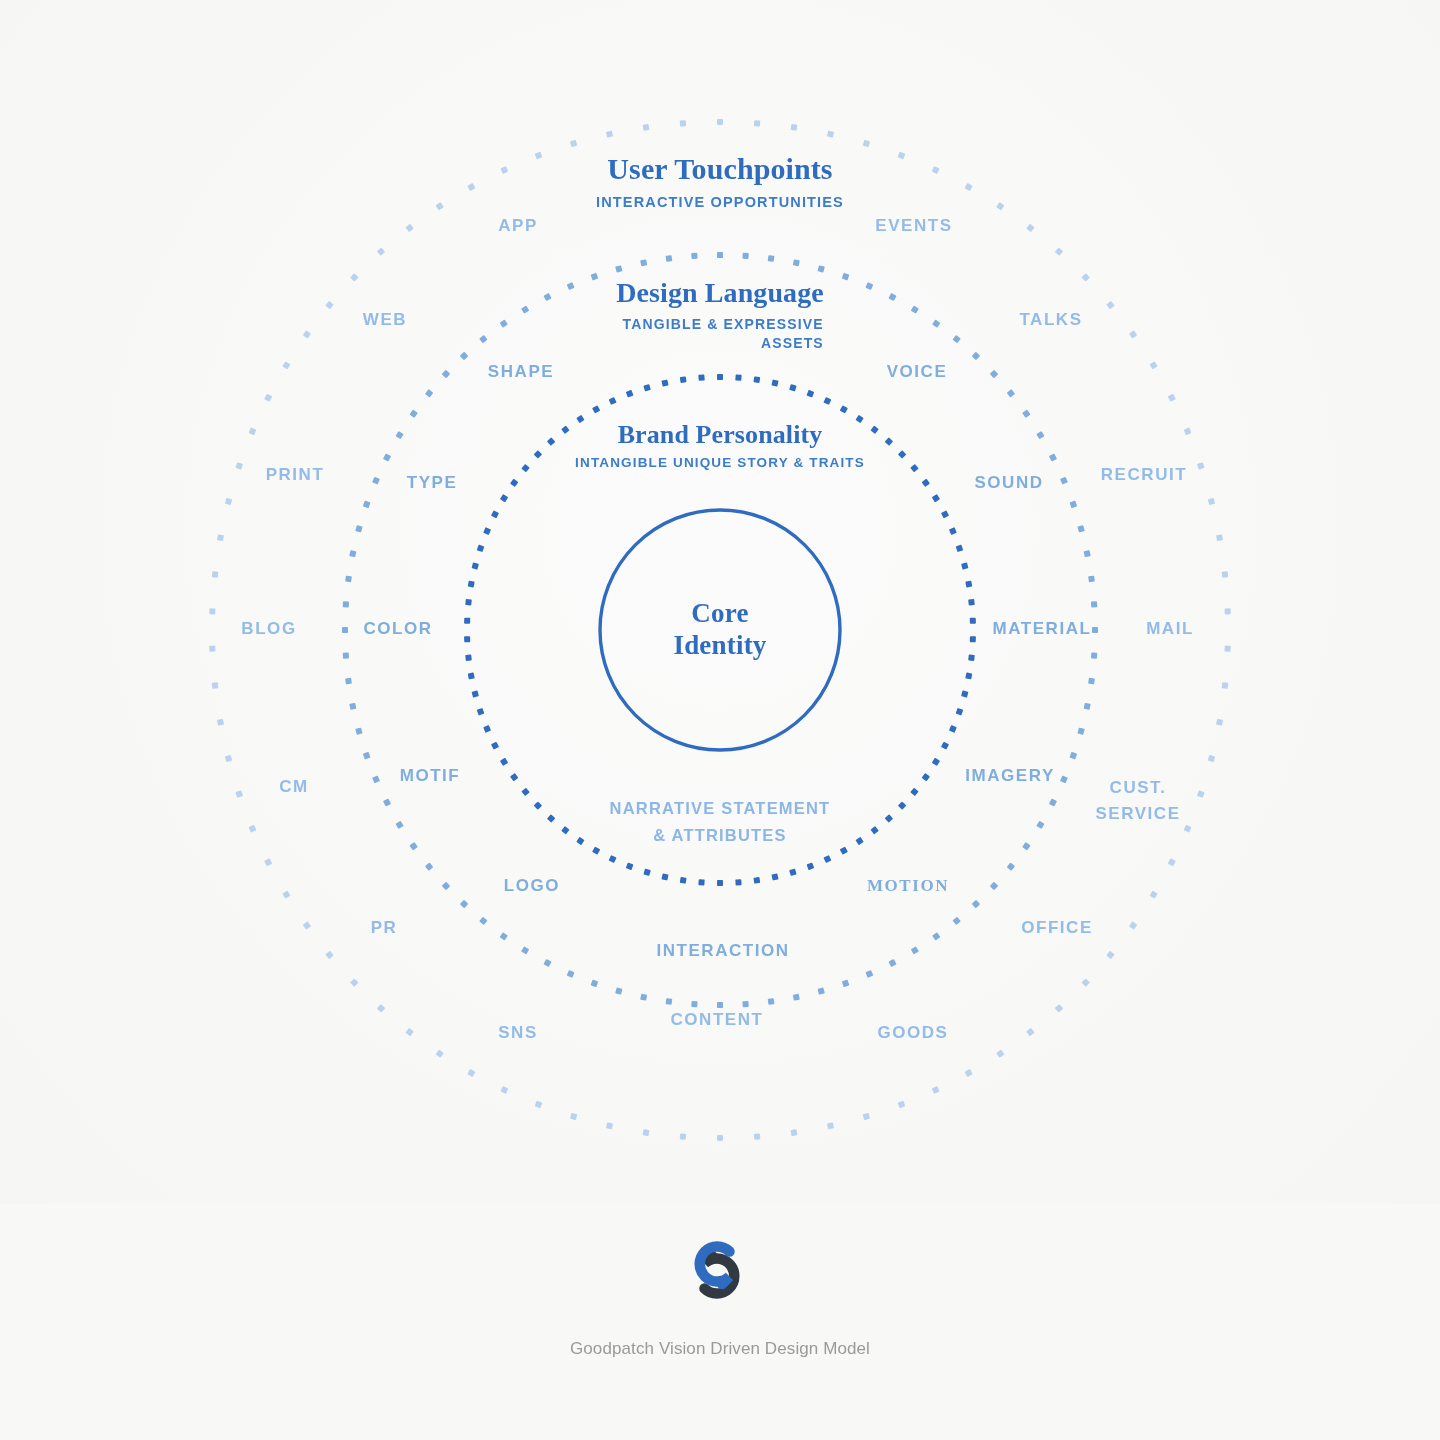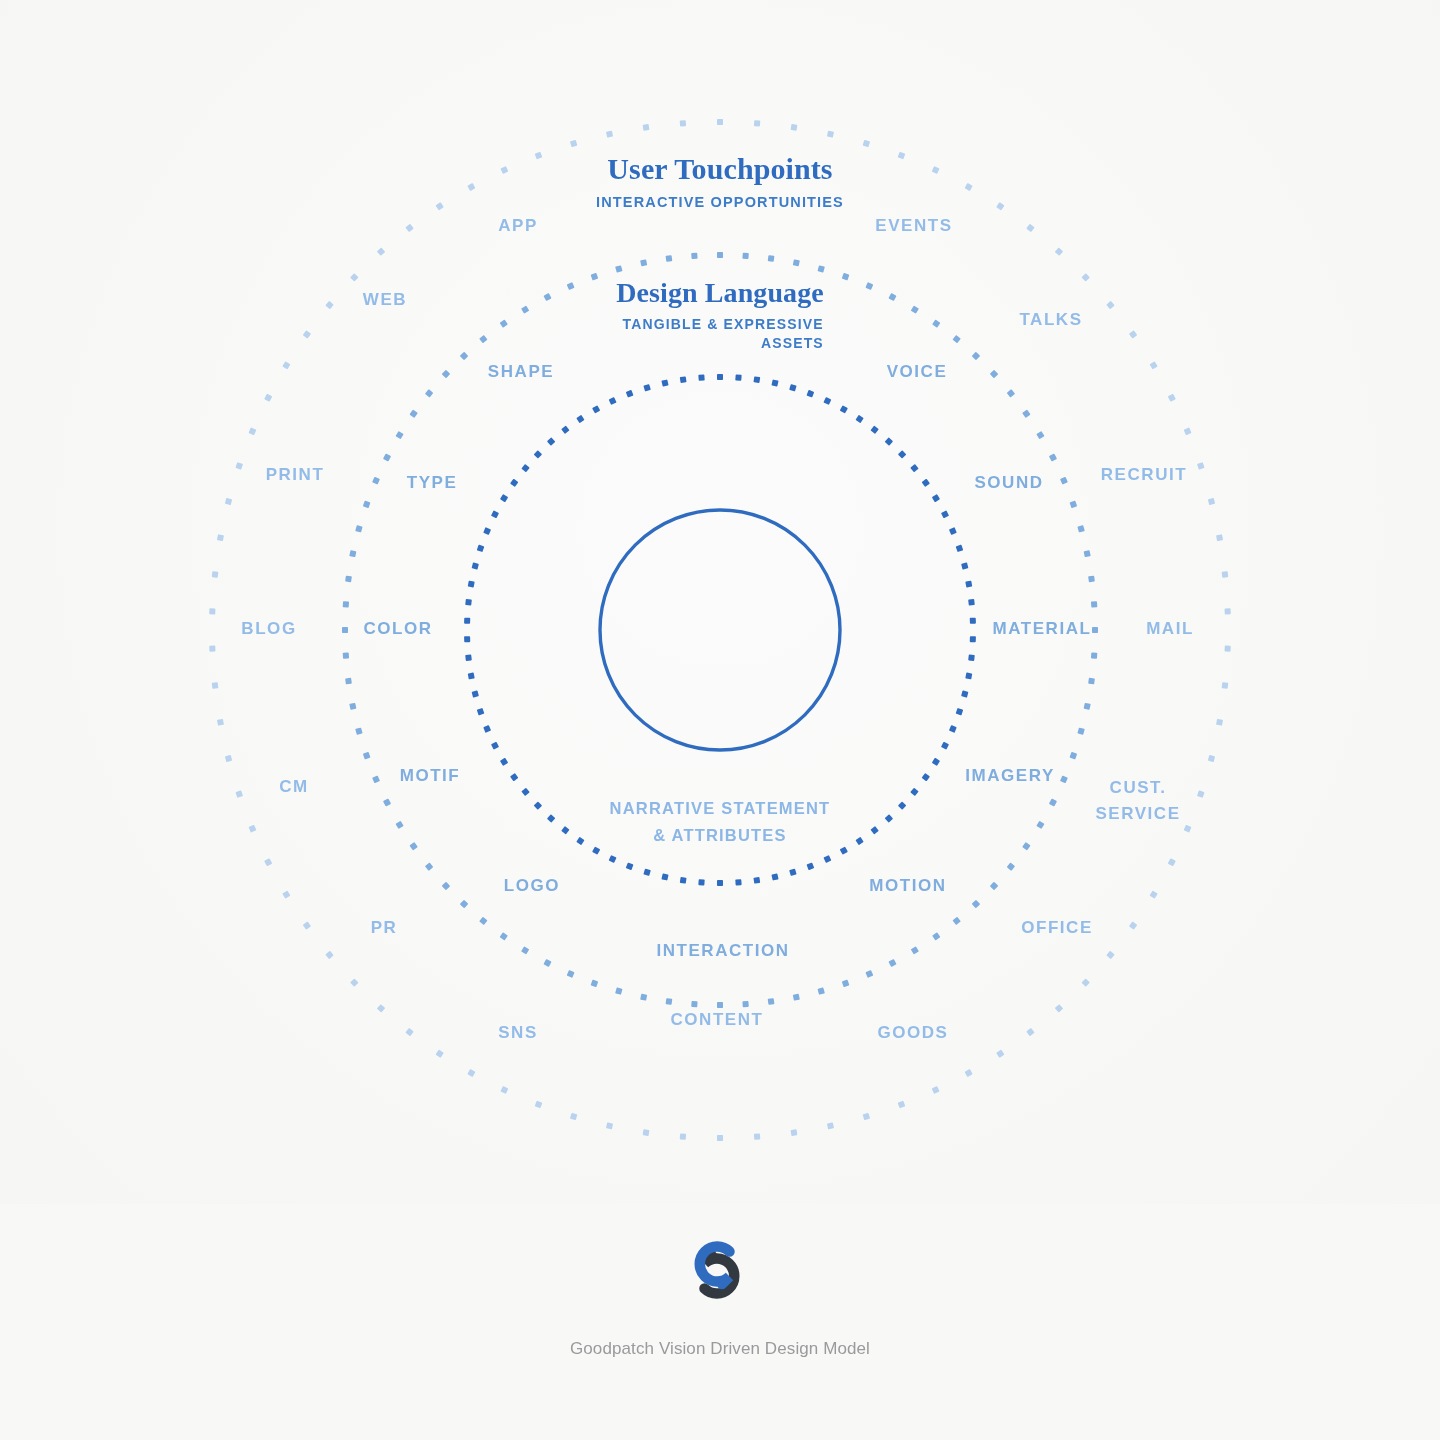--- a/index.html
+++ b/index.html
@@ -420,22 +420,32 @@
   </div>
 
   <div class="ring-head" id="head-middle" style="left: 720px; top: 277px;">
     <div class="ring-title">Design Language</div>
     <div class="ring-sub">
         <div>TANGIBLE &amp; EXPRESSIVE</div>
         <div>ASSETS</div>
       </div>
   </div>
 
+  <div class="ring-head" id="head-inner" style="left: 720px; top: 420px;">
+    <div class="ring-title">Brand Personality</div>
+    <div class="ring-sub">
+        <div>INTANGIBLE UNIQUE STORY &amp; TRAITS</div>
+      </div>
+  </div>
 
   <div id="core-text">
+    <div id="core-title">
+      <div>Core</div>
+      <div>Identity</div>
+    </div>
   </div>
 
   <div id="narrative">
     <div>NARRATIVE STATEMENT</div>
     <div>&amp; ATTRIBUTES</div>
   </div>
 
   <div id="labels-layer">
       <div class="lbl mid" style="left: 521px; top: 372px;">
         <div>SHAPE</div>
@@ -448,39 +458,39 @@
       </div>
       <div class="lbl mid" style="left: 430px; top: 776px;">
         <div>MOTIF</div>
       </div>
       <div class="lbl mid" style="left: 532px; top: 886px;">
         <div>LOGO</div>
       </div>
       <div class="lbl mid" style="left: 723px; top: 951px;">
         <div>INTERACTION</div>
       </div>
-      <div class="lbl mid" style="left: 908px; top: 886px;">
+      <div class="lbl mid" style="left: 908px; top: 886px; font-family: Liberation Serif, serif;">
         <div>MOTION</div>
       </div>
       <div class="lbl mid" style="left: 1010px; top: 776px;">
         <div>IMAGERY</div>
       </div>
       <div class="lbl mid" style="left: 1042px; top: 629px;">
         <div>MATERIAL</div>
       </div>
       <div class="lbl mid" style="left: 1009px; top: 483px;">
         <div>SOUND</div>
       </div>
       <div class="lbl mid" style="left: 917px; top: 372px;">
         <div>VOICE</div>
       </div>
       <div class="lbl outer" style="left: 518px; top: 226px;">
         <div>APP</div>
       </div>
-      <div class="lbl outer" style="left: 385px; top: 300px;">
+      <div class="lbl outer" style="left: 385px; top: 320px;">
         <div>WEB</div>
       </div>
       <div class="lbl outer" style="left: 295px; top: 475px;">
         <div>PRINT</div>
       </div>
       <div class="lbl outer" style="left: 269px; top: 629px;">
         <div>BLOG</div>
       </div>
       <div class="lbl outer" style="left: 294px; top: 787px;">
         <div>CM</div>

